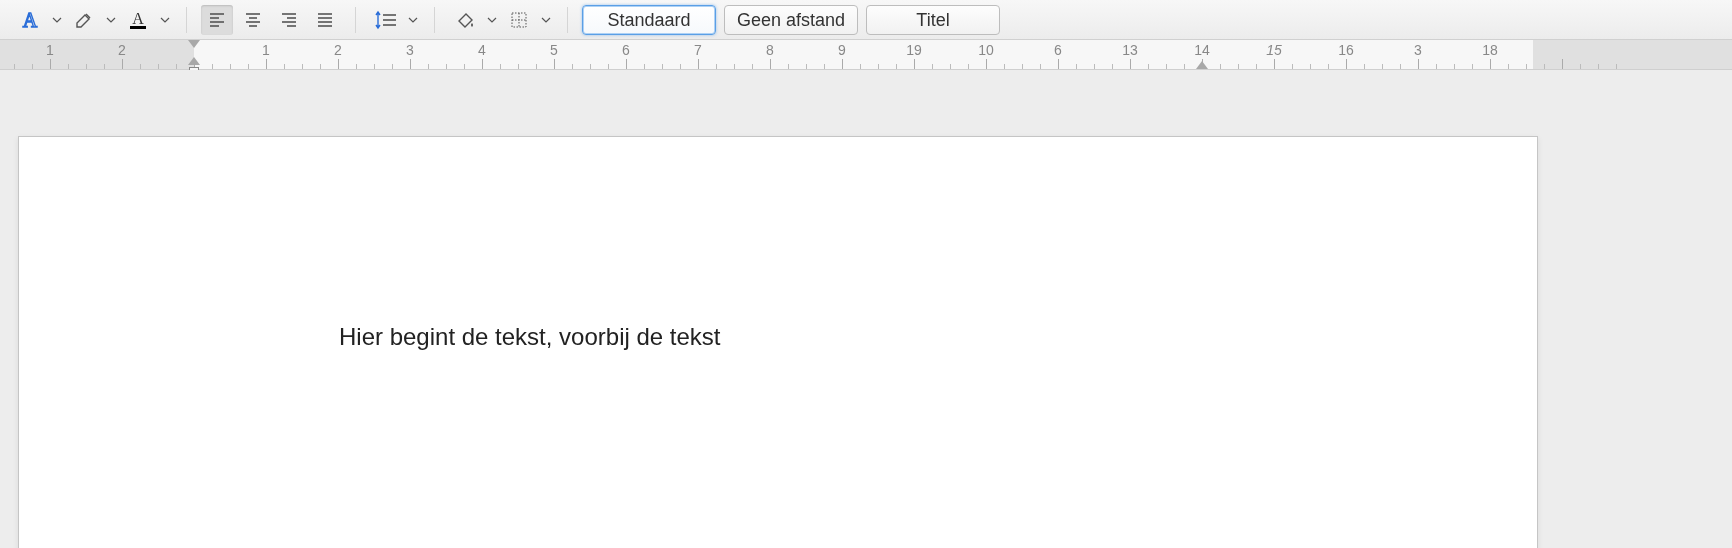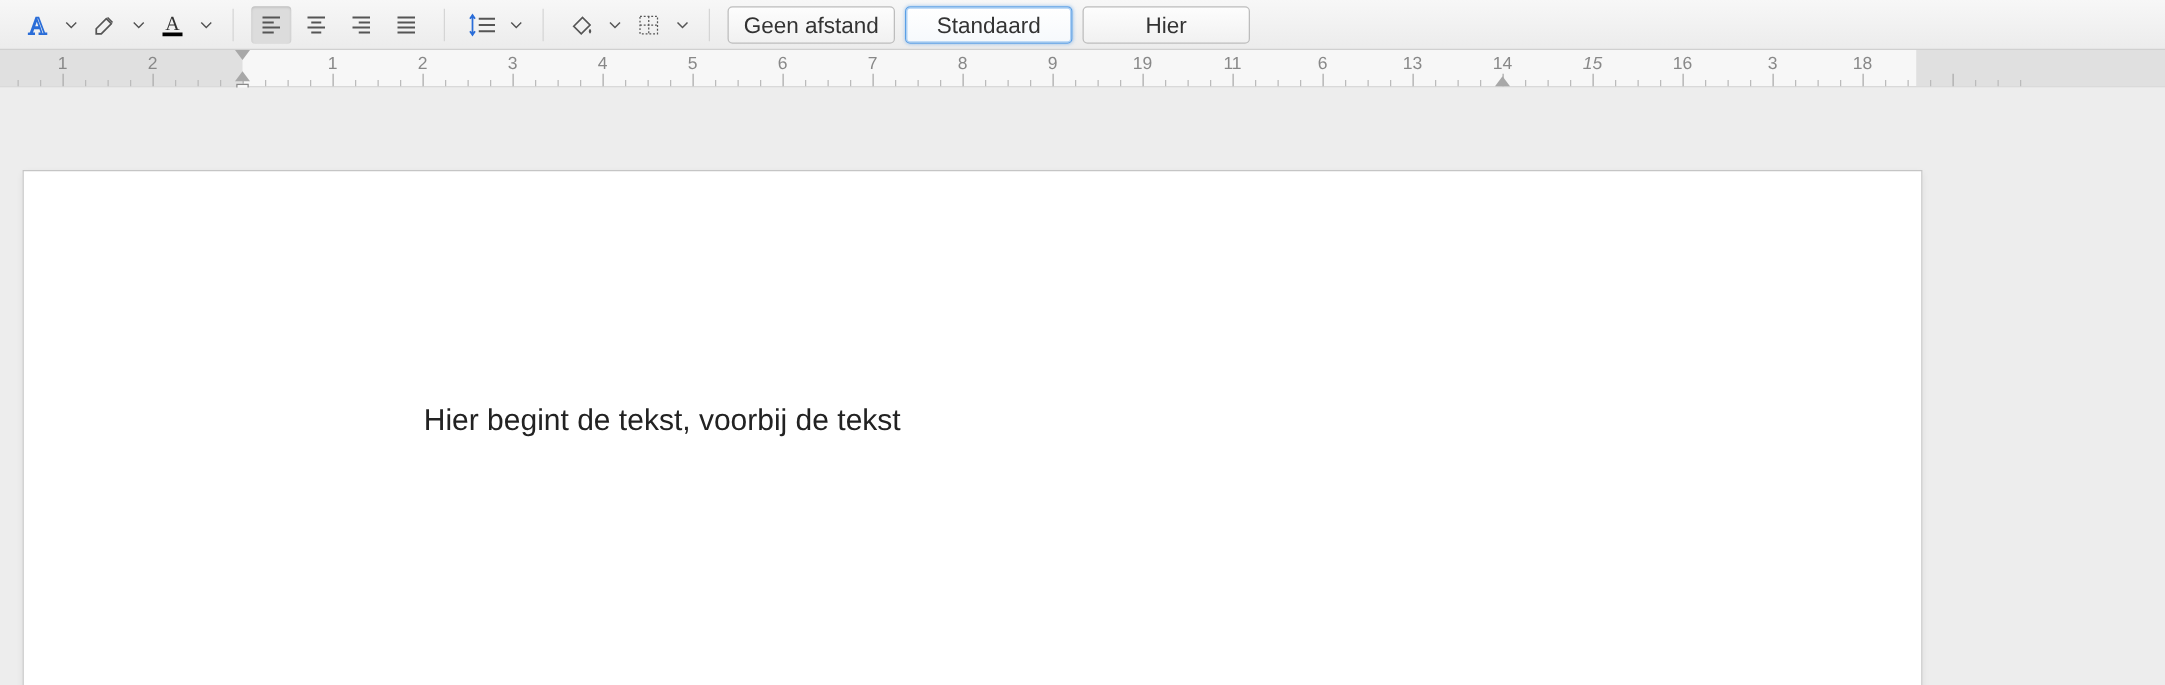--- a/index.html
+++ b/index.html
@@ -332,43 +332,43 @@
         <svg width="10" height="10" viewBox="0 0 10 10">
             <path d="M1 3 L5 7 L9 3" fill="none" stroke="#555" stroke-width="1.2"></path>
           </svg>
       </span>
     </div>
   </div>
 
   <div class="divider"></div>
 
   <div class="styles-container" id="styles-container">
+      <div class="style-btn selected">Standaard</div>
       <div class="style-btn">Geen afstand</div>
-      <div class="style-btn selected">Standaard</div>
-      <div class="style-btn">Hier</div>
+      <div class="style-btn">Titel</div>
     </div>
 </div>
 
 <div class="ruler">
   <div class="ruler-inner" id="ruler-inner">
       <div class="margin-shade-left" style="width: 194px;"></div>
       <div class="margin-shade-right" style="width: 198.8px;"></div>
       <div class="ruler-num" style="left: 122px;">2</div>
       <div class="ruler-num" style="left: 50px;">1</div>
       <div class="ruler-num" style="left: 266px;">1</div>
       <div class="ruler-num" style="left: 338px;">2</div>
       <div class="ruler-num" style="left: 410px;">3</div>
       <div class="ruler-num" style="left: 482px;">4</div>
       <div class="ruler-num" style="left: 554px;">5</div>
       <div class="ruler-num" style="left: 626px;">6</div>
       <div class="ruler-num" style="left: 698px;">7</div>
       <div class="ruler-num" style="left: 770px;">8</div>
       <div class="ruler-num" style="left: 842px;">9</div>
       <div class="ruler-num" style="left: 914px;">19</div>
-      <div class="ruler-num" style="left: 986px;">11</div>
+      <div class="ruler-num" style="left: 986px;">10</div>
       <div class="ruler-num" style="left: 1058px;">6</div>
       <div class="ruler-num" style="left: 1130px;">13</div>
       <div class="ruler-num" style="left: 1202px;">14</div>
       <div class="ruler-num" style="left: 1274px; font-style: italic;">15</div>
       <div class="ruler-num" style="left: 1346px;">16</div>
       <div class="ruler-num" style="left: 1418px;">3</div>
       <div class="ruler-num" style="left: 1490px;">18</div>
       <div class="tick-minor" style="left: 14px;"></div>
       <div class="tick-minor" style="left: 32px;"></div>
       <div class="tick-major" style="left: 50px;"></div>

